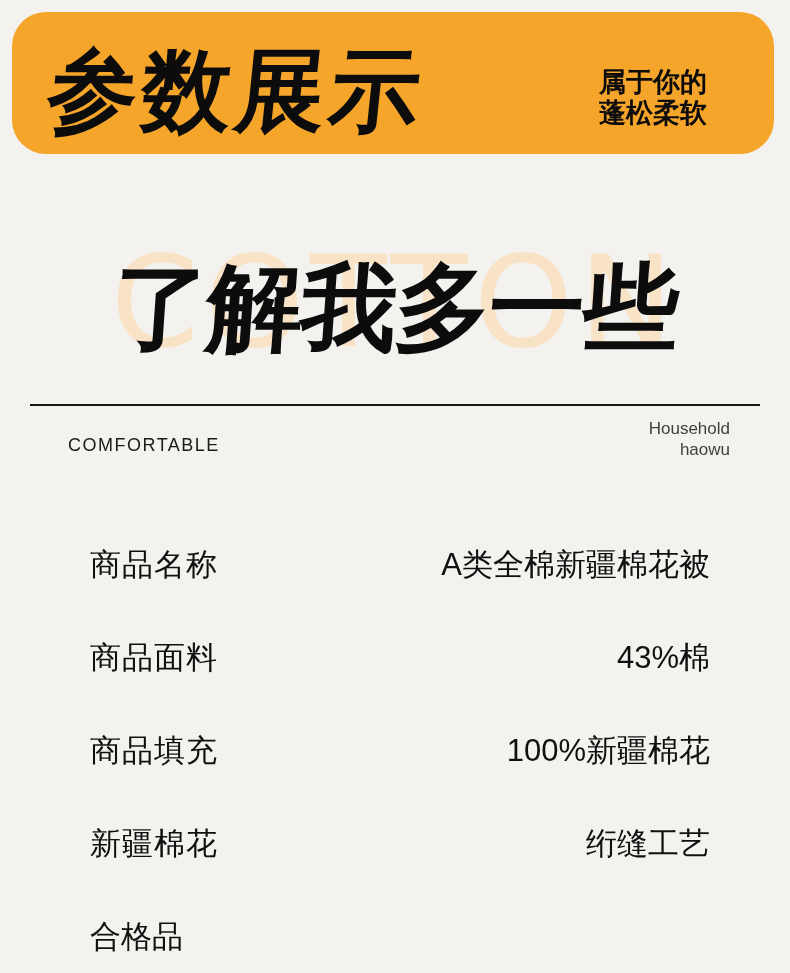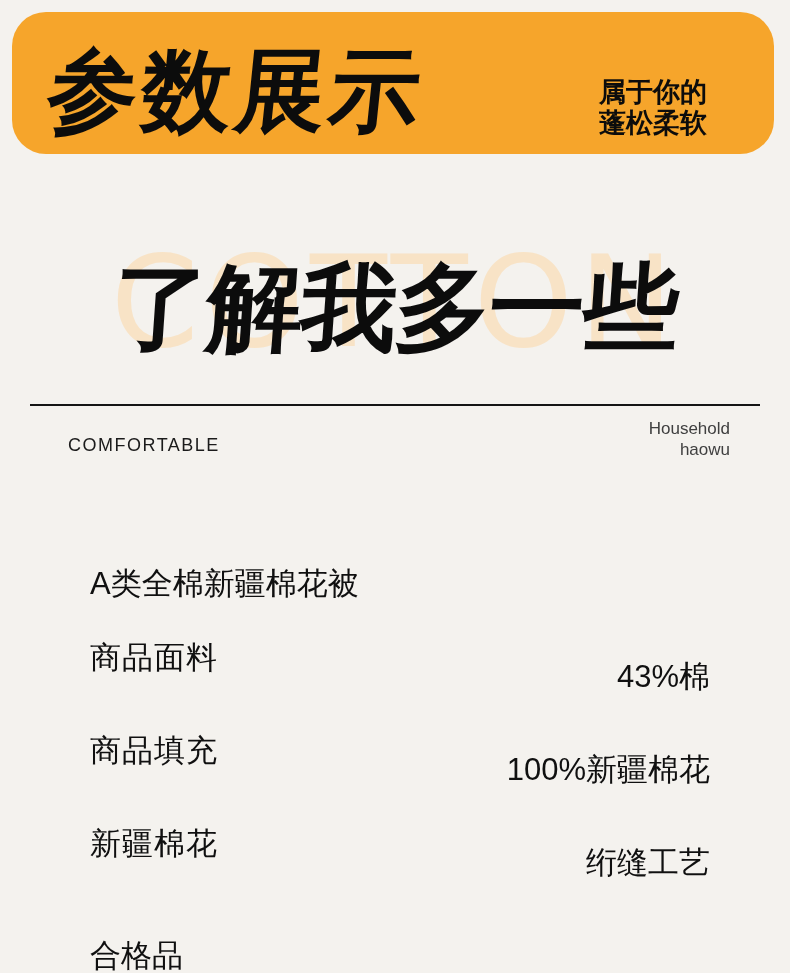--- a/index.html
+++ b/index.html
@@ -41,21 +41,20 @@
   .banner-tagline {
     position: absolute;
     right: 67px;
     top: 55px;
     text-align: left;
     font-size: 27px;
     line-height: 31px;
     font-weight: 700;
     color: #0c0c0c;
     white-space: nowrap;
-    margin-top: 10px;
   }
 
   
   .hero-watermark {
     position: absolute;
     top: 240px;
     left: 0;
     right: 0;
     text-align: center;
     font-family: "DejaVu Sans", "Liberation Sans", sans-serif;
@@ -132,21 +131,20 @@
     letter-spacing: 1px;
     color: #101010;
     white-space: nowrap;
   }
   .spec-value {
     font-size: 31px;
     line-height: 33px;
     color: #101010;
     text-align: center;
     white-space: nowrap;
-    margin-top: 19px;
   }
 </style>
 </head>
 <body style="--bg: #f4f2ee; --banner: #f6a52b; --watermark: #f8e3c6; --ink: #111111;">
 
 <div class="banner">
   <div class="banner-title">参数展示</div>
   <div class="banner-tagline">
     <div>属于你的</div>
     <div>蓬松柔软</div>
@@ -158,20 +156,21 @@
 
 <div class="divider"></div>
 <div class="sub-left">COMFORTABLE</div>
 <div class="sub-right">
   <div>Household</div>
   <div>haowu</div>
 </div>
 
 <div class="specs">
   <div class="spec-row">
+    <div class="spec-label">商品名称</div>
     <div class="spec-value">A类全棉新疆棉花被</div>
   </div>
 
   <div class="spec-row">
     <div class="spec-label">商品面料</div>
     <div class="spec-value">43%棉</div>
   </div>
 
   <div class="spec-row">
     <div class="spec-label">商品填充</div>

